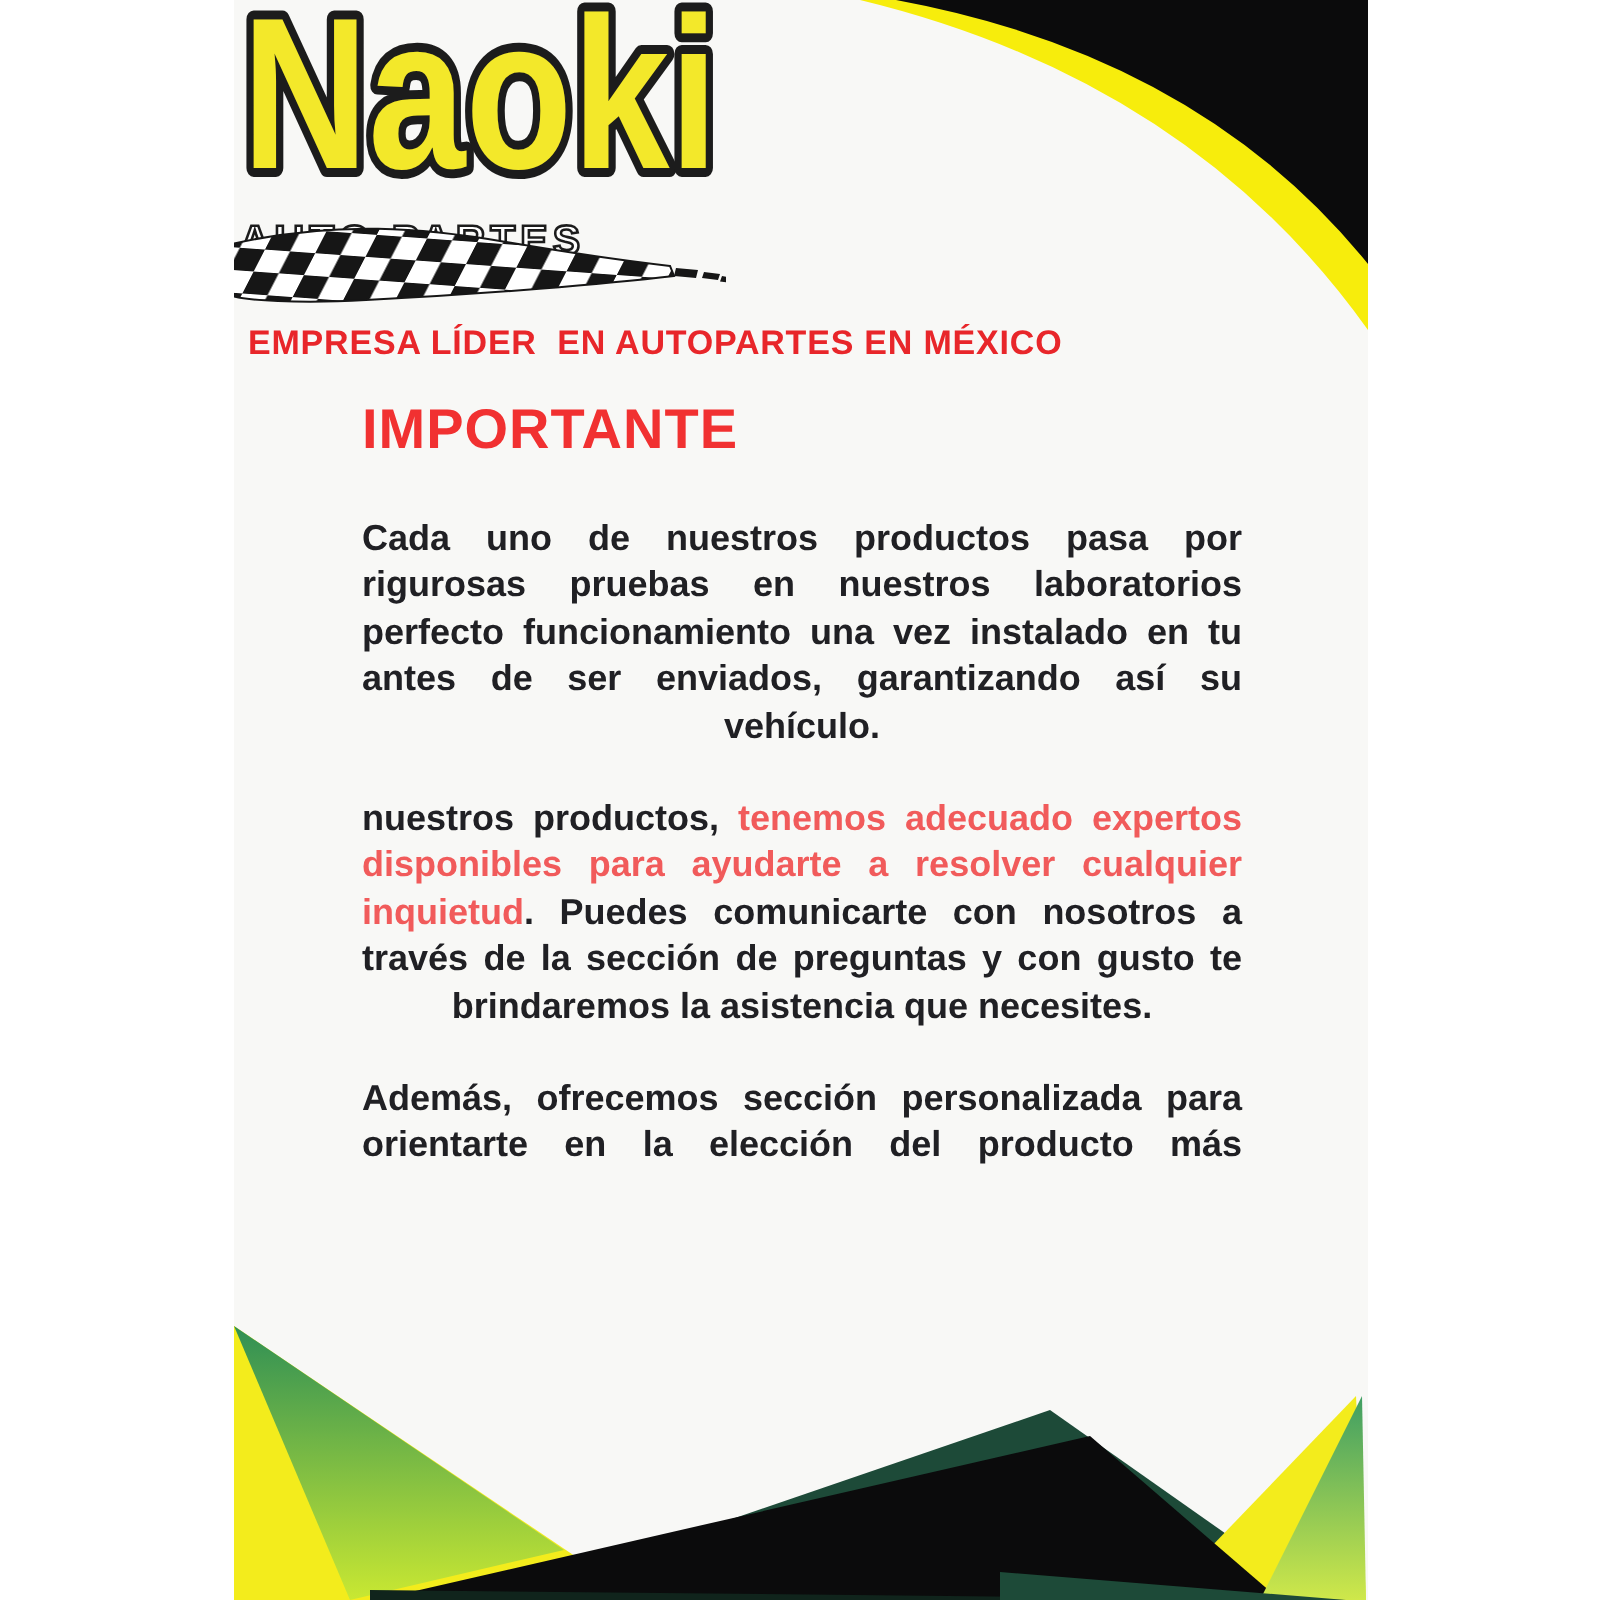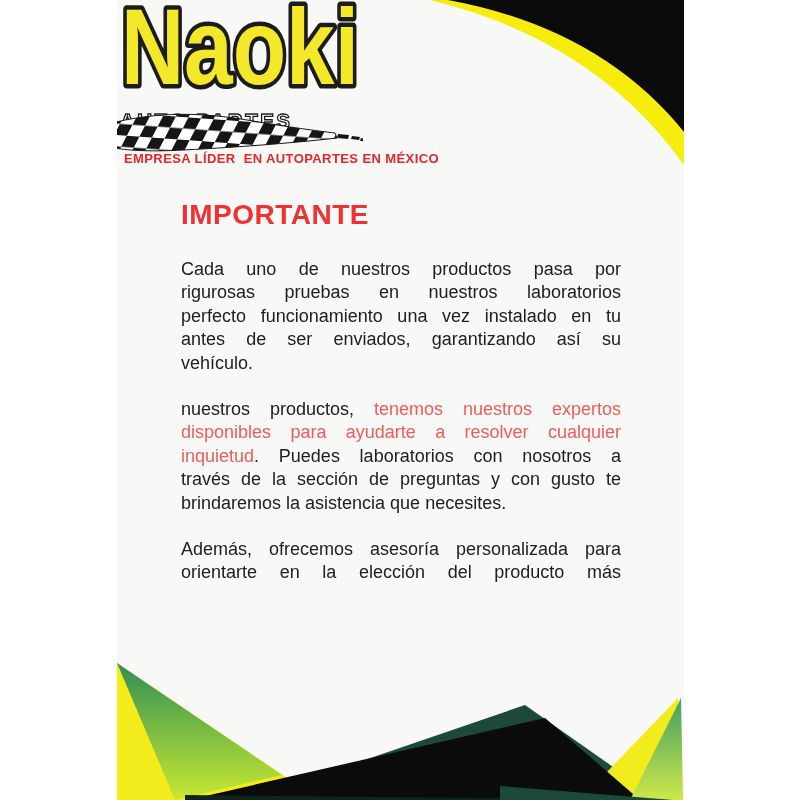--- a/index.html
+++ b/index.html
@@ -11,31 +11,31 @@
 
   
   .corner-svg{position:absolute;right:0;top:0;width:284px;height:180px;display:block;}
 
   
   .logo-svg{position:absolute;left:-2px;top:0;width:252px;height:96px;display:block;}
   .logo-subtitle{position:absolute;left:3px;top:95px;width:300px;
      font-weight:700;font-size:20.5px;letter-spacing:2.5px;color:#ffffff;
      -webkit-text-stroke:1.3px #1c1c1c;white-space:pre;margin-top:14px;}
   .flag-svg{position:absolute;left:-4px;top:112px;width:250px;height:44px;display:block;}
-  .tagline{position:absolute;left:7px;top:151px;font-weight:700;font-size:13px;
+  .tagline{position:absolute;left:7px;top:162px;font-weight:700;font-size:17px;
      letter-spacing:.4px;color:#e8262a;white-space:pre;}
 
   
   .text-col{position:absolute;left:64px;top:194px;width:440px;}
   .heading{font-weight:700;font-size:28px;line-height:41px;letter-spacing:.5px;
      color:#f13131;margin:0;}
-  .para{margin:23px 0 0 0;font-weight:400;font-size:18px;line-height:23.4px;
+  .para{margin:23px 0 0 0;font-weight:700;font-size:18px;line-height:23.4px;
      color:#202024;}
   .jl{text-align:justify;text-align-last:justify;}
-  .jl.last{text-align:left;text-align-last:auto;}
+  .jl.last{text-align:center;text-align-last:auto;}
   .hl{color:#f15b5b;}
 
   
   .bottom-svg{position:absolute;left:0;top:650px;width:567px;height:150px;display:block;}
 </style>
 </head>
 <body>
 
 <div class="stage">
   <div class="content">
@@ -72,28 +72,28 @@
       <h1 class="heading">IMPORTANTE</h1>
       <div id="paragraphs">
           <div class="para">
             <div class="jl"><span>Cada uno de nuestros productos pasa por</span></div>
             <div class="jl"><span>rigurosas pruebas en nuestros laboratorios</span></div>
             <div class="jl"><span>perfecto funcionamiento una vez instalado en tu</span></div>
             <div class="jl"><span>antes de ser enviados, garantizando así su</span></div>
             <div class="jl last"><span>vehículo.</span></div>
           </div>
           <div class="para">
-            <div class="jl"><span>nuestros productos, </span><span class="hl">tenemos nuestros expertos</span></div>
+            <div class="jl"><span>nuestros productos, </span><span class="hl">tenemos adecuado expertos</span></div>
             <div class="jl"><span class="hl">disponibles para ayudarte a resolver cualquier</span></div>
-            <div class="jl"><span class="hl">inquietud</span><span>. Puedes laboratorios con nosotros a</span></div>
+            <div class="jl"><span class="hl">inquietud</span><span>. Puedes comunicarte con nosotros a</span></div>
             <div class="jl"><span>través de la sección de preguntas y con gusto te</span></div>
             <div class="jl last"><span>brindaremos la asistencia que necesites.</span></div>
           </div>
           <div class="para">
-            <div class="jl"><span>Además, ofrecemos asesoría personalizada para</span></div>
+            <div class="jl"><span>Además, ofrecemos sección personalizada para</span></div>
             <div class="jl"><span>orientarte en la elección del producto más</span></div>
           </div>
         </div>
     </div>
 
     <svg class="bottom-svg" viewBox="0 0 567 150" aria-hidden="true">
       <defs>
         <linearGradient id="gl" x1="0" y1="0" x2="0" y2="1">
           <stop offset="0" stop-color="#2f8f55"></stop>
           <stop offset="1" stop-color="#c9e832"></stop>

